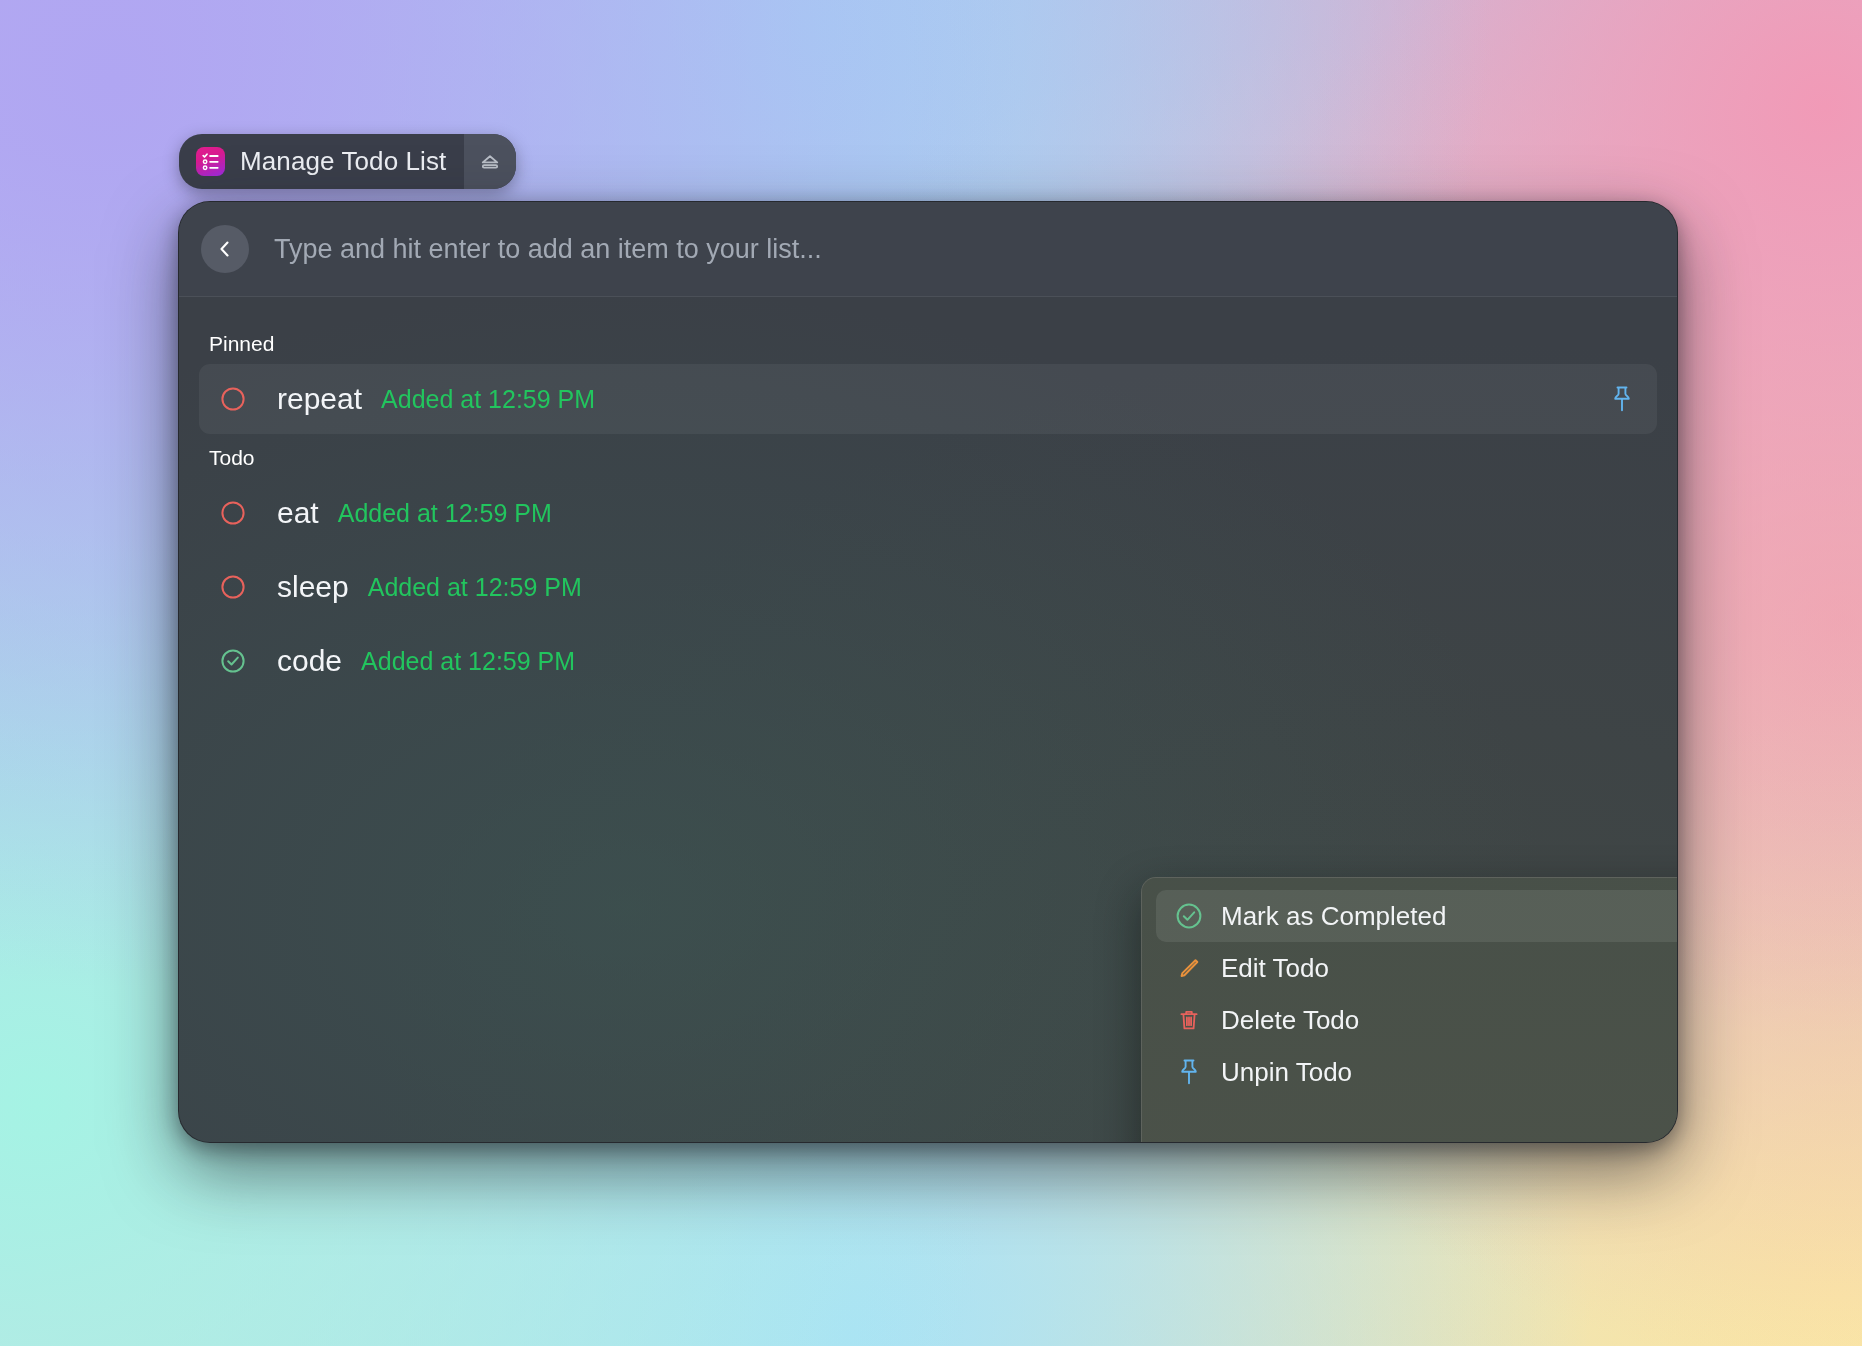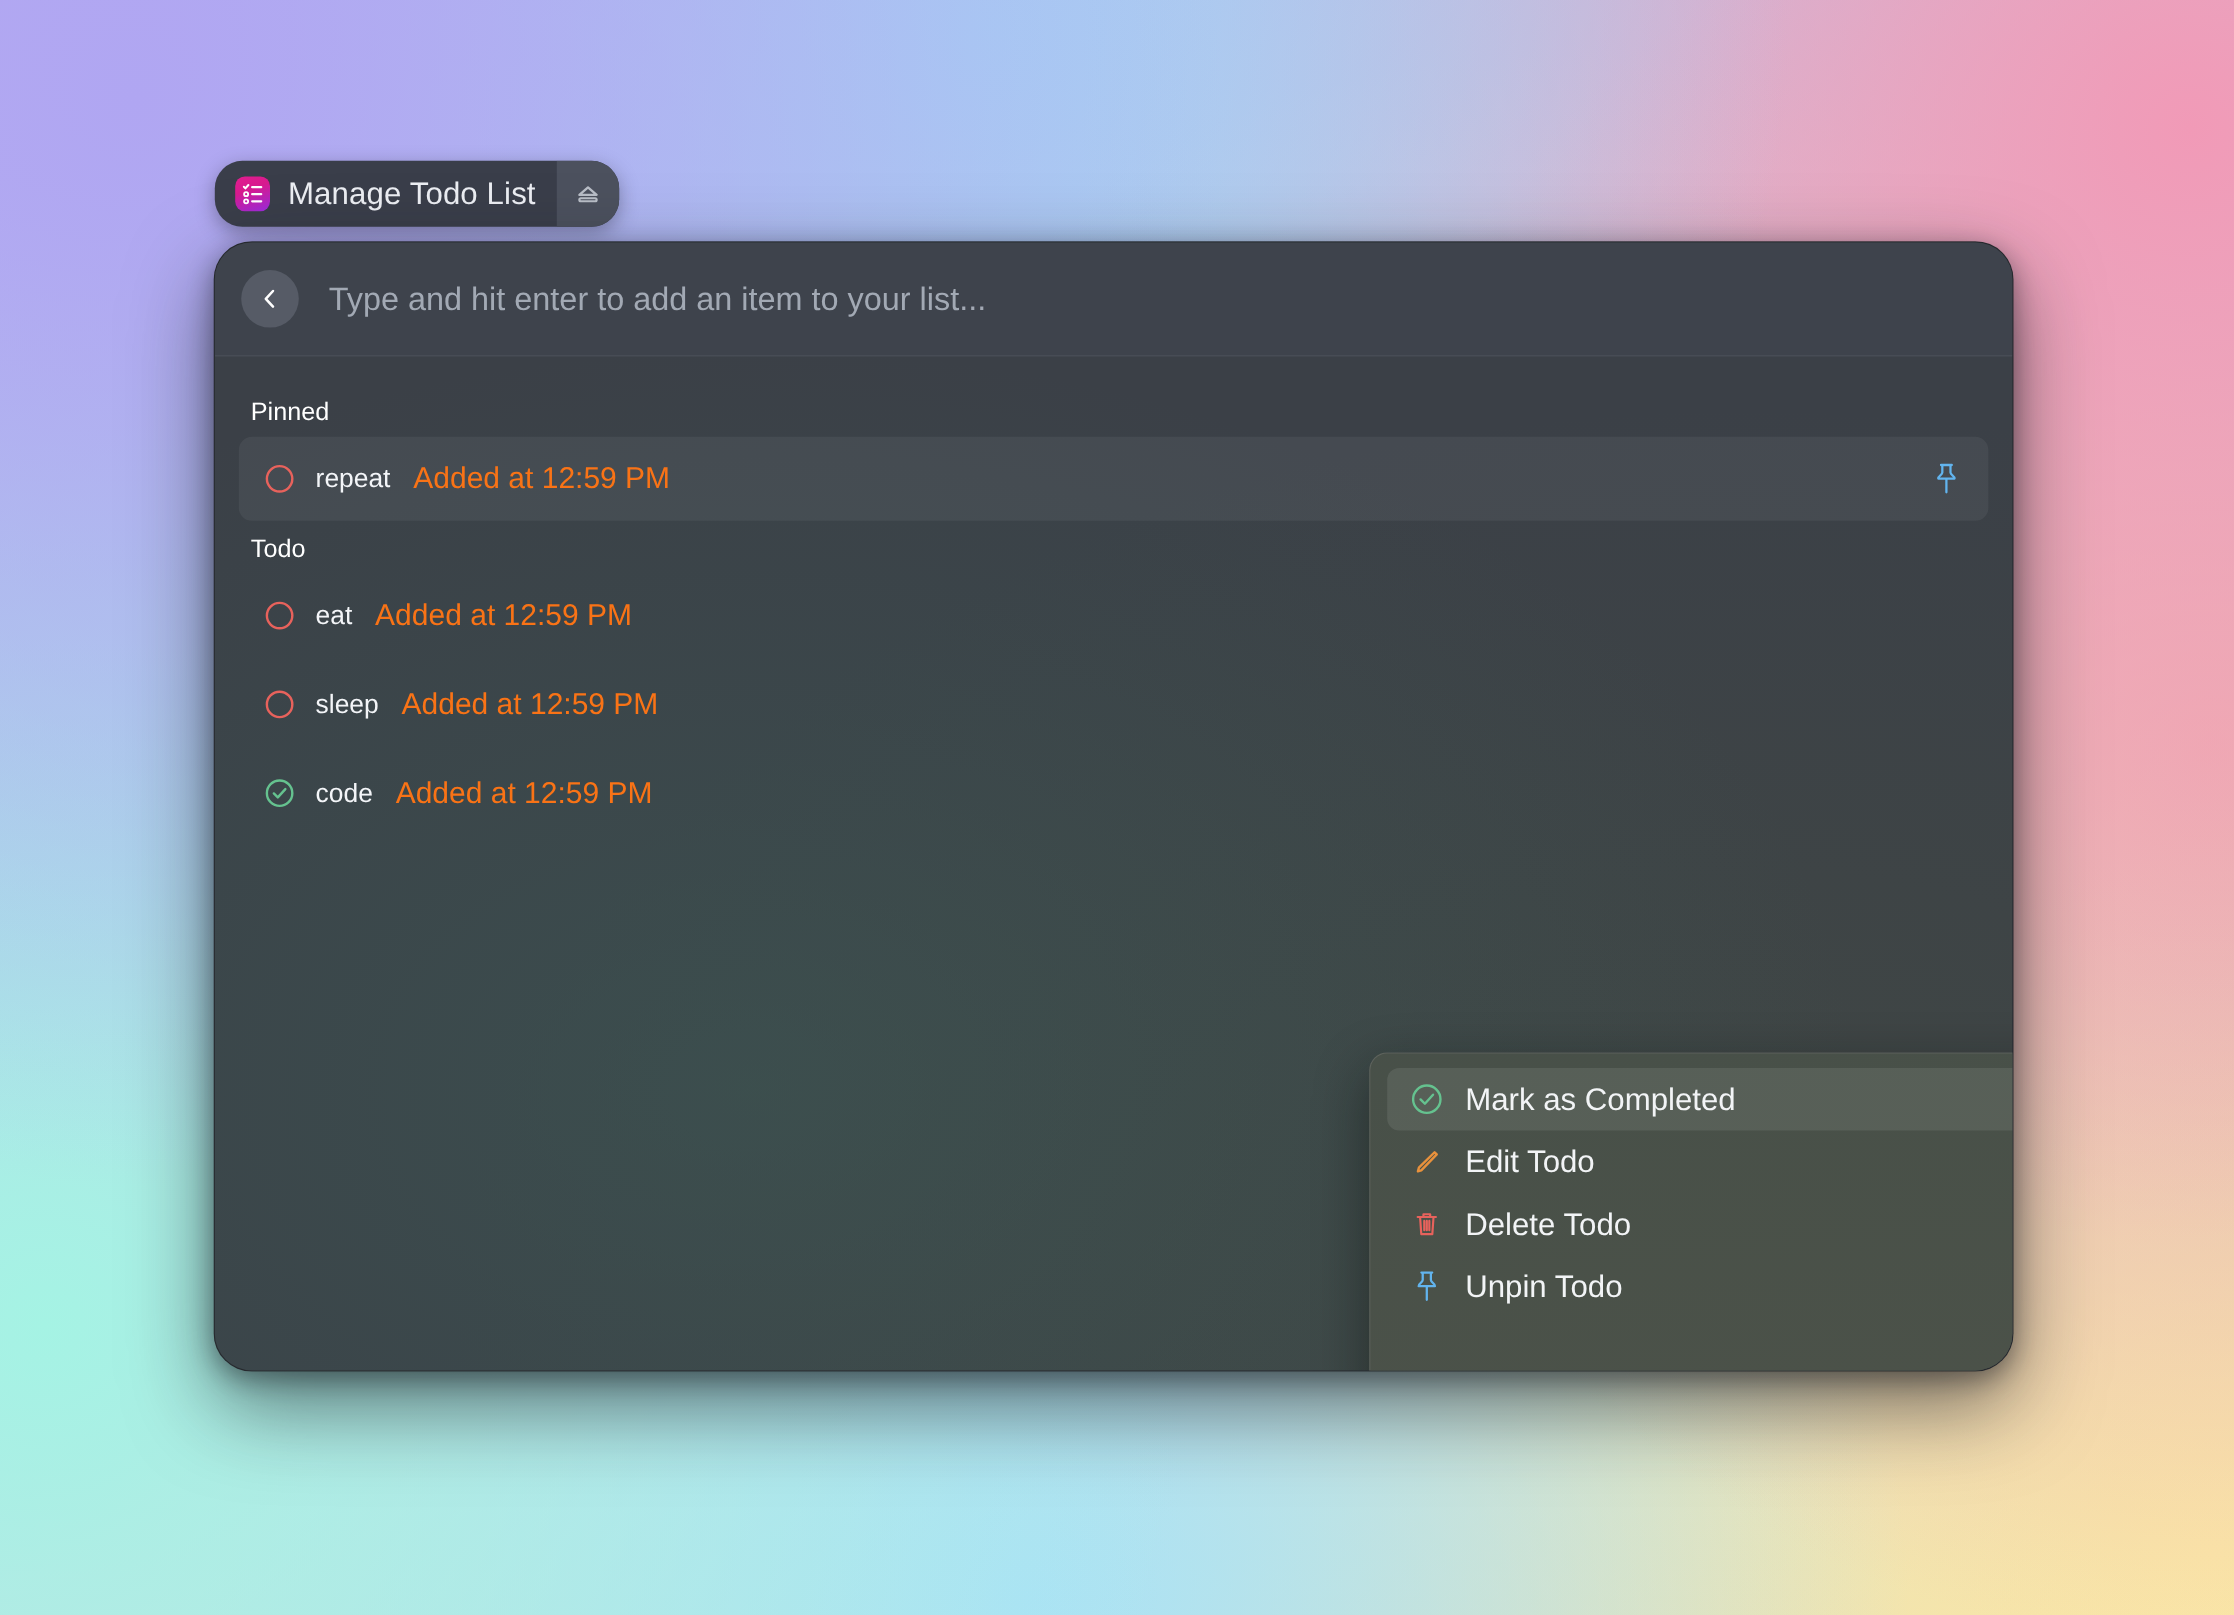--- a/index.html
+++ b/index.html
@@ -124,26 +124,26 @@
     height:70px;
     margin:4px 20px;
     padding:0 22px 0 20px;
     border-radius:11px;
     cursor:pointer;
   }
   .todo-row.selected { background:rgba(255,255,255,.055); }
   .status-icon { width:28px; height:28px; flex:none; display:flex; align-items:center; justify-content:center; }
   .todo-title {
     color:#f3f5f8;
-    font-size:22px;
-    margin-left:16px;
+    font-size:30px;
+    margin-left:30px;
     white-space:nowrap;
   }
   .todo-meta {
-    color:#f97316;
+    color:#22c55e;
     font-size:25px;
     margin-left:19px;
     white-space:nowrap;
   }
   .row-pin { margin-left:auto; display:flex; align-items:center; }
 
   
   #action-menu {
     position:absolute; z-index:5;
     left:962px; top:675px;

